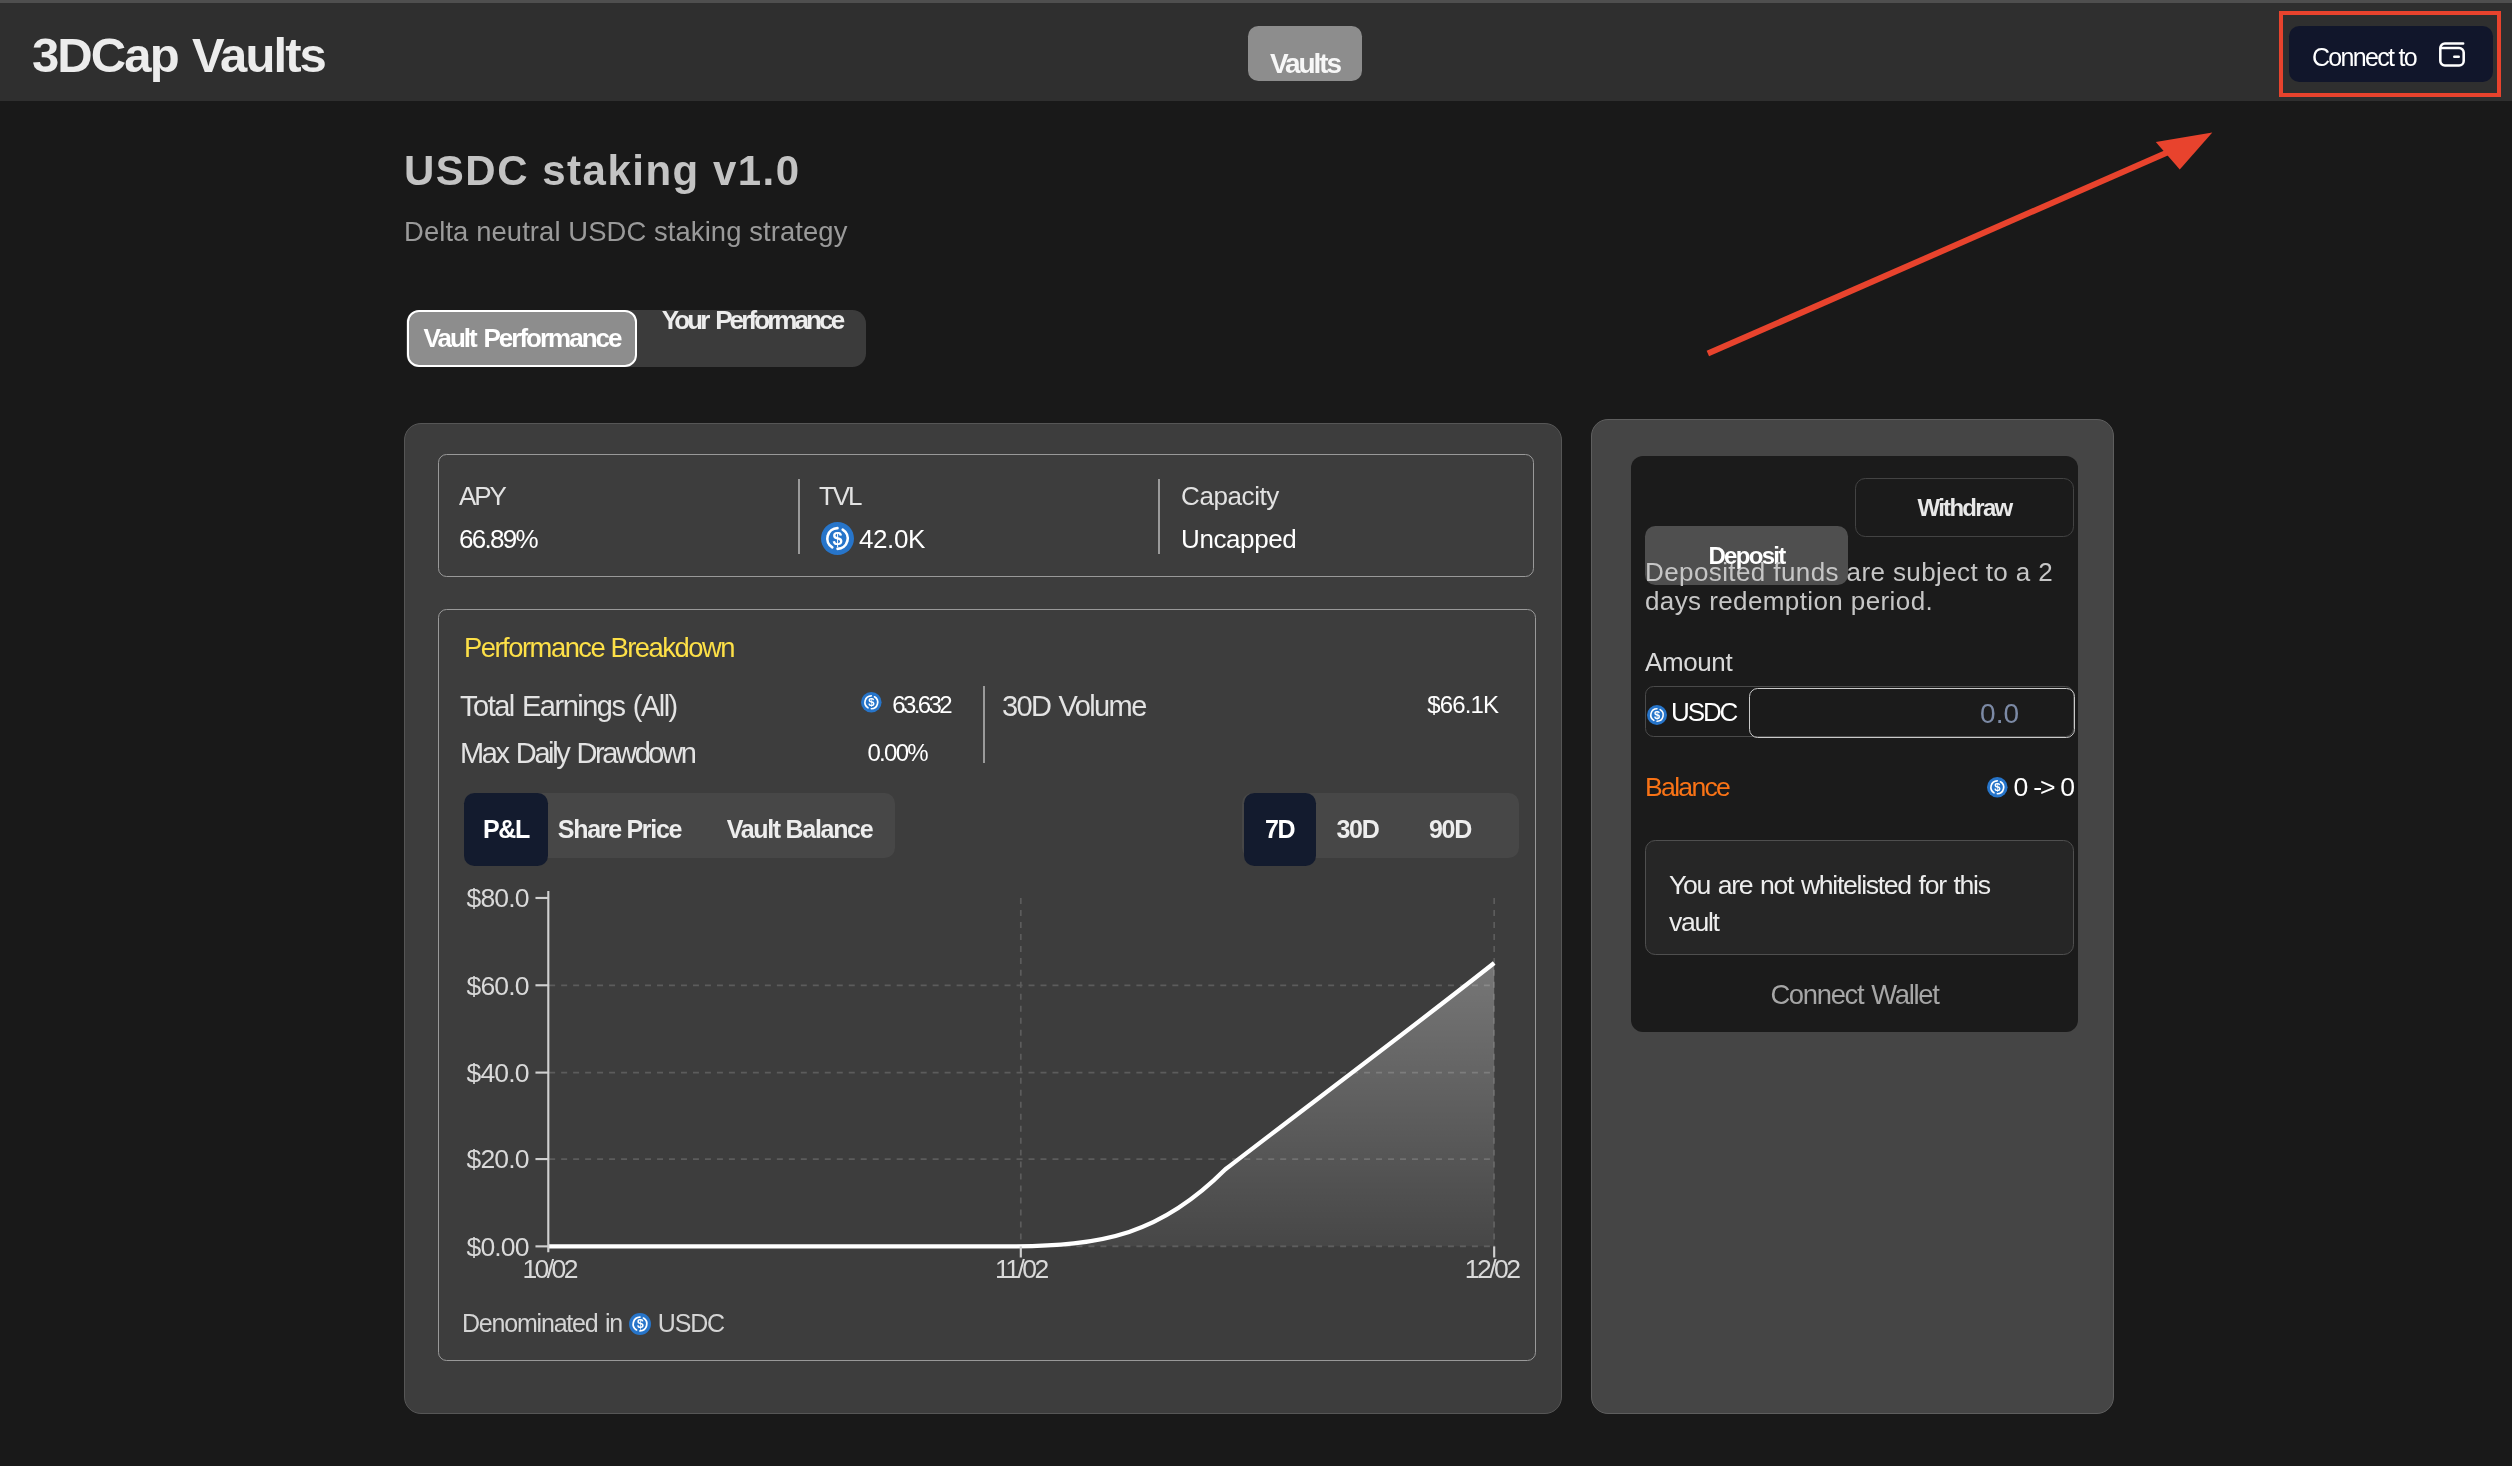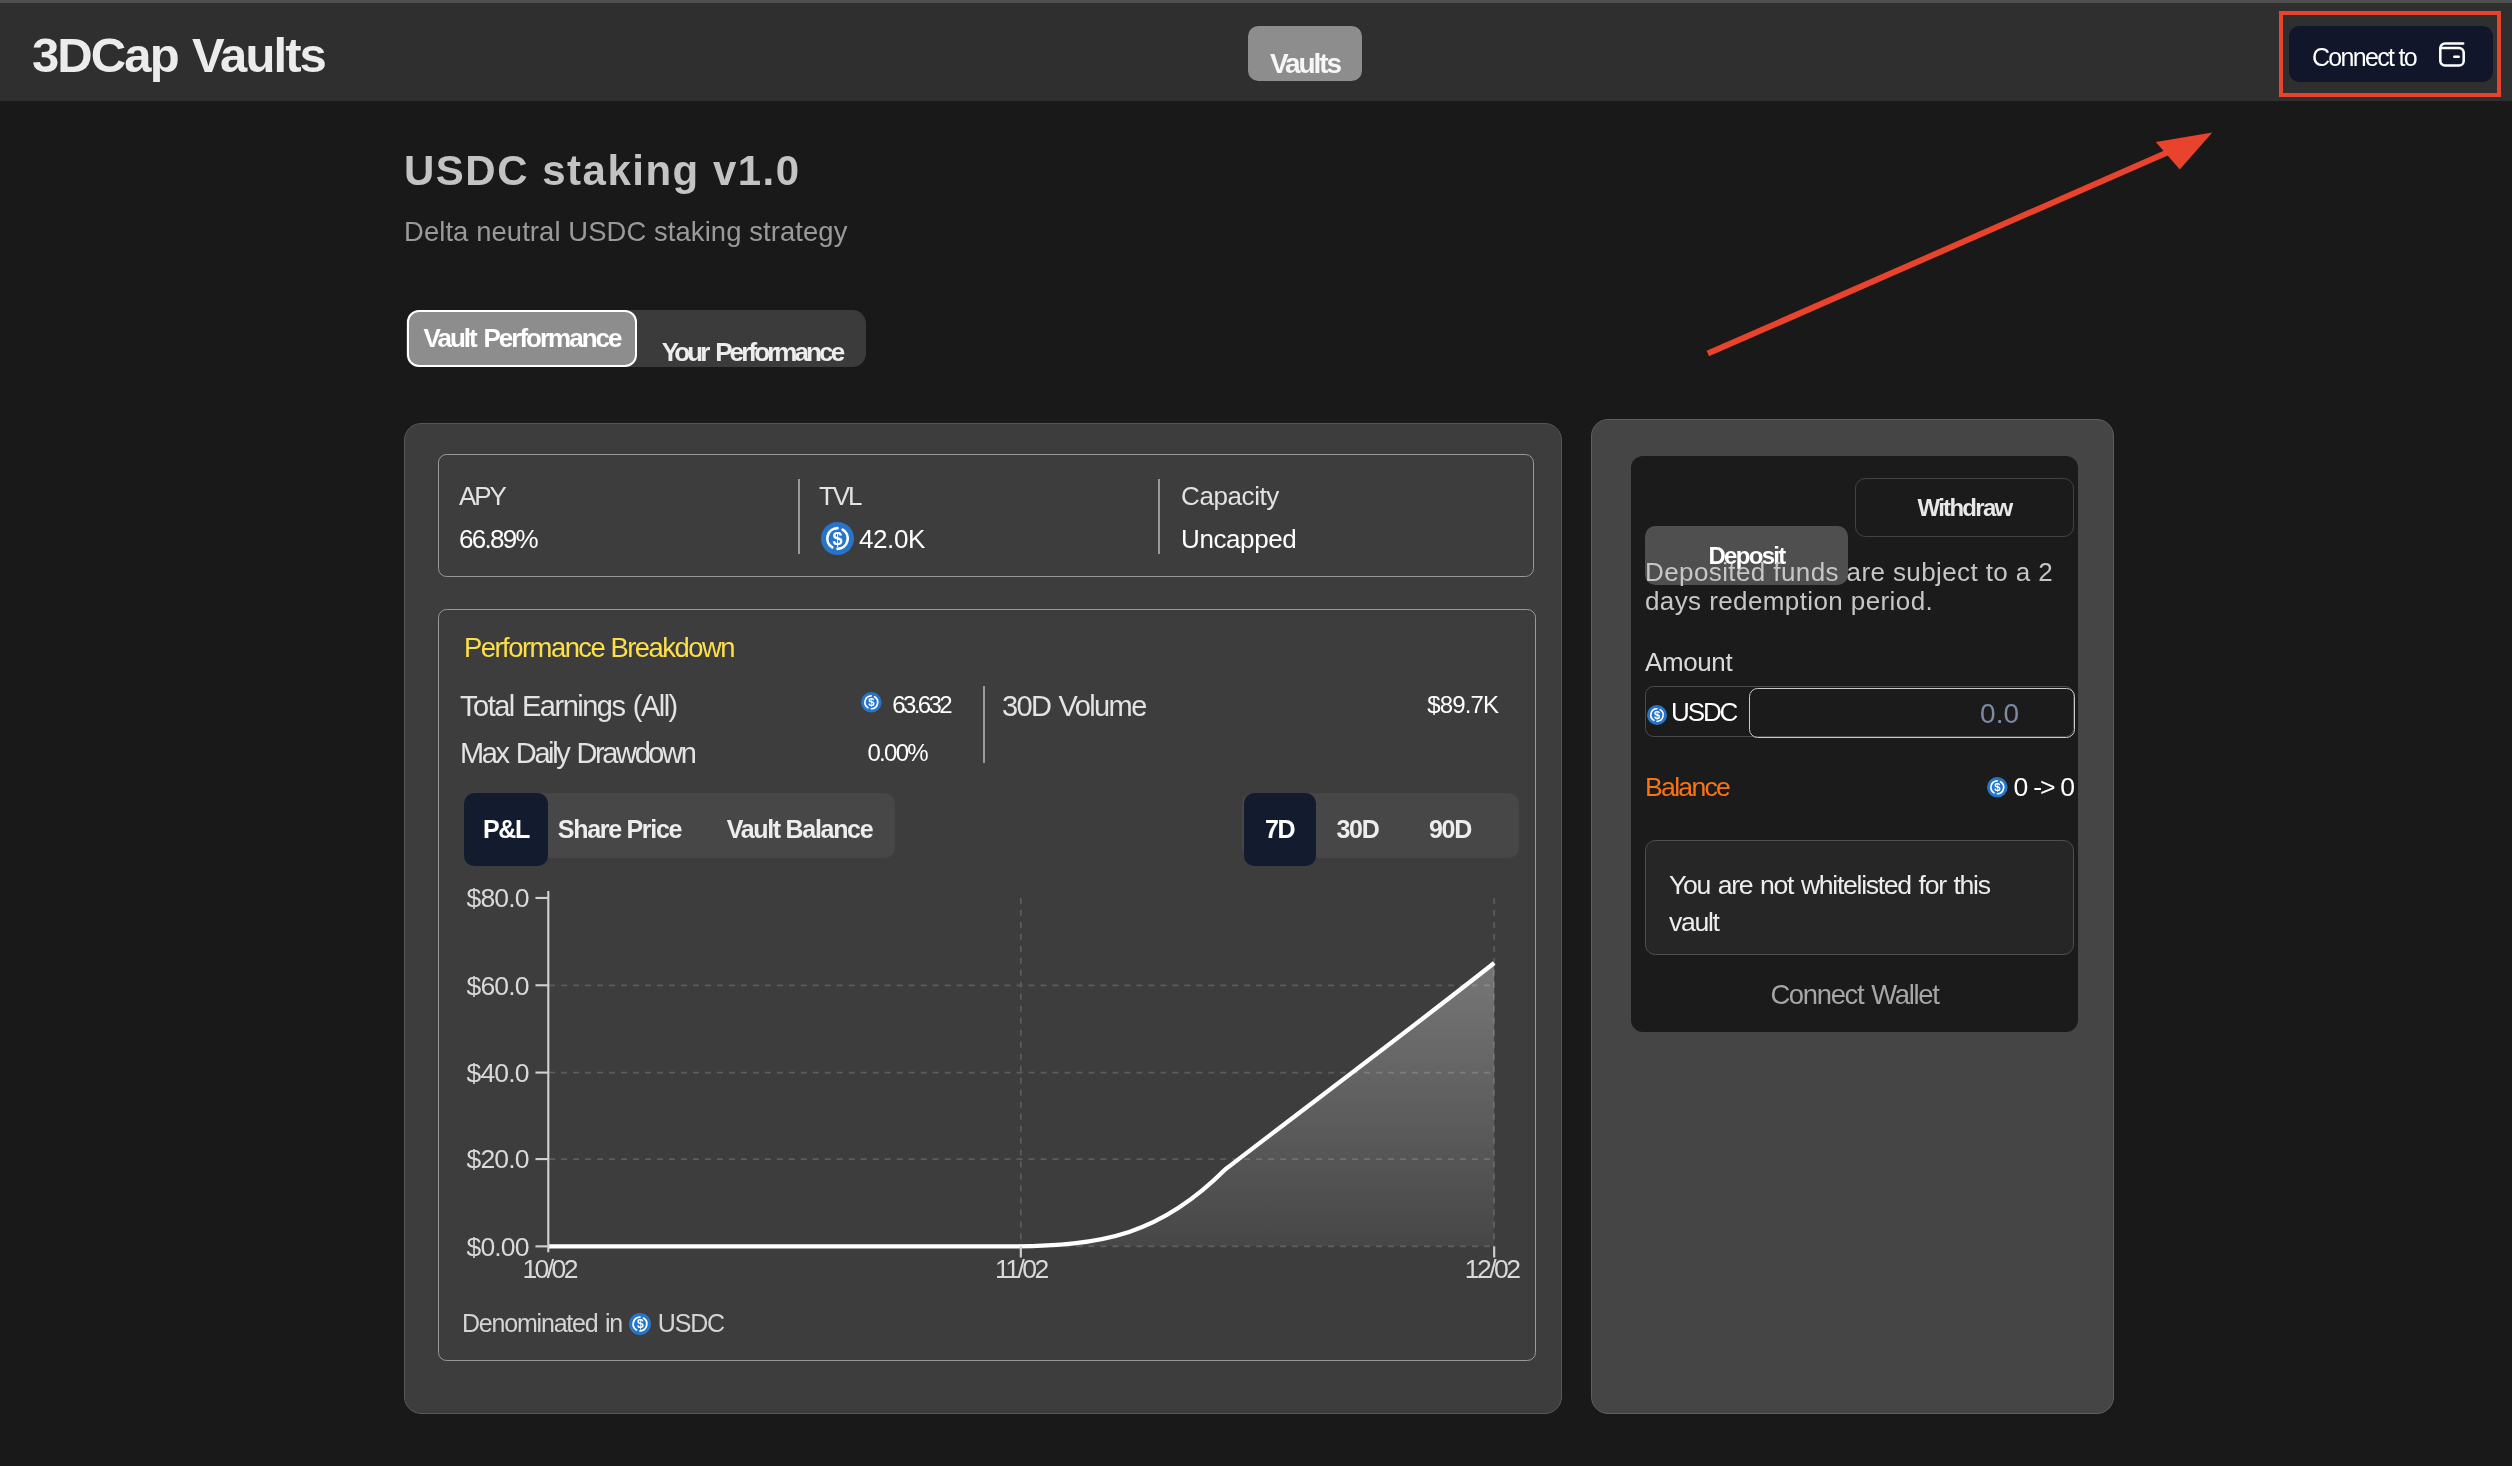--- a/index.html
+++ b/index.html
@@ -15,21 +15,21 @@
 #connectbtn { left:2289px; top:26px; width:204px; height:56px; background:#11162b; border-radius:10.3px; color:#ffffff; font-size:25px; letter-spacing:-1.7px; display:flex; align-items:center; justify-content:space-between; padding-left:23px; padding-right:26.6px; }
 #redbox { left:2279px; top:11px; width:222px; height:86px; border:4.3px solid #e8432d; }
 
 
 #h1 { left:404px; top:147px; font-size:42px; font-weight:bold; color:#c3c3c3; letter-spacing:1.5px; }
 #sub { left:404px; top:216px; font-size:27.4px; color:#9a9a9a; letter-spacing:0.1px; }
 
 
 #tabwrap { left:406px; top:310px; width:460px; height:57px; background:#3b3b3b; border-radius:13.7px; }
 #tabsel { left:407px; top:310px; width:230px; height:57px; background:#8d8d8d; border:2.6px solid #ffffff; border-radius:12px; color:#ffffff; font-size:26px; font-weight:bold; letter-spacing:-2px; word-spacing:2.6px; display:flex; align-items:center; justify-content:center; }
-#tab2 { left:637px; top:324px; width:230px; height:57px; color:#ededed; font-size:26px; font-weight:bold; letter-spacing:-2.9px; word-spacing:3.4px; display:flex; align-items:center; justify-content:center; }
+#tab2 { left:637px; top:292px; width:230px; height:57px; color:#ededed; font-size:26px; font-weight:bold; letter-spacing:-2.9px; word-spacing:3.4px; display:flex; align-items:center; justify-content:center; }
 
 
 #lcard { left:404px; top:423px; width:1158px; height:991px; background:#3d3d3d; border-radius:17px; border:0.9px solid #565656; }
 #statpanel { left:438px; top:454px; width:1096px; height:123px; border:1.7px solid #999999; border-radius:8.6px; }
 .statlabel { font-size:26px; color:#e2e2e2; letter-spacing:-2.1px; }
 .statvalue { font-size:26px; color:#ffffff; letter-spacing:-1.7px; }
 #apylabel { left:459px; top:481px; }
 #apyval { left:459px; top:524px; }
 #d1 { left:798px; top:479px; width:1.7px; height:75px; background:#9a9a9a; }
 #tvllabel { left:819px; top:481px; }
@@ -137,21 +137,21 @@
       <circle cx="20" cy="20" r="20" fill="#2775CA"></circle>
       <g transform="rotate(15 20 20)" stroke="#fff" stroke-width="3.2" fill="none" stroke-linecap="round">
         <path d="M16.7 7.95 A12.55 12.55 0 0 0 16.7 32.05"></path>
         <path d="M23.3 7.95 A12.55 12.55 0 0 1 23.3 32.05"></path>
       </g>
       <text x="20" y="27.5" font-size="22" font-weight="bold" fill="#ffffff" text-anchor="middle" font-family="Liberation Sans, sans-serif">$</text>
     </svg></div>
 <div class="abs rowval" id="teval">63.632</div>
 <div class="abs" id="d3"></div>
 <div class="abs rowlabel" id="volabel">30D Volume</div>
-<div class="abs rowval" id="voval">$89.7K</div>
+<div class="abs rowval" id="voval">$66.1K</div>
 <div class="abs rowlabel" id="mdlabel">Max Daily Drawdown</div>
 <div class="abs rowval" id="mdval">0.00%</div>
 
 <div class="abs togglewrap" id="tg1">
   <div class="chip chipnavy" id="chippl">P&amp;L</div>
   <div class="chip" id="chipsp">Share Price</div>
   <div class="chip" id="chipvb">Vault Balance</div>
 </div>
 <div class="abs togglewrap" id="tg2">
   <div class="chip chipnavy" id="chip7d">7D</div>

